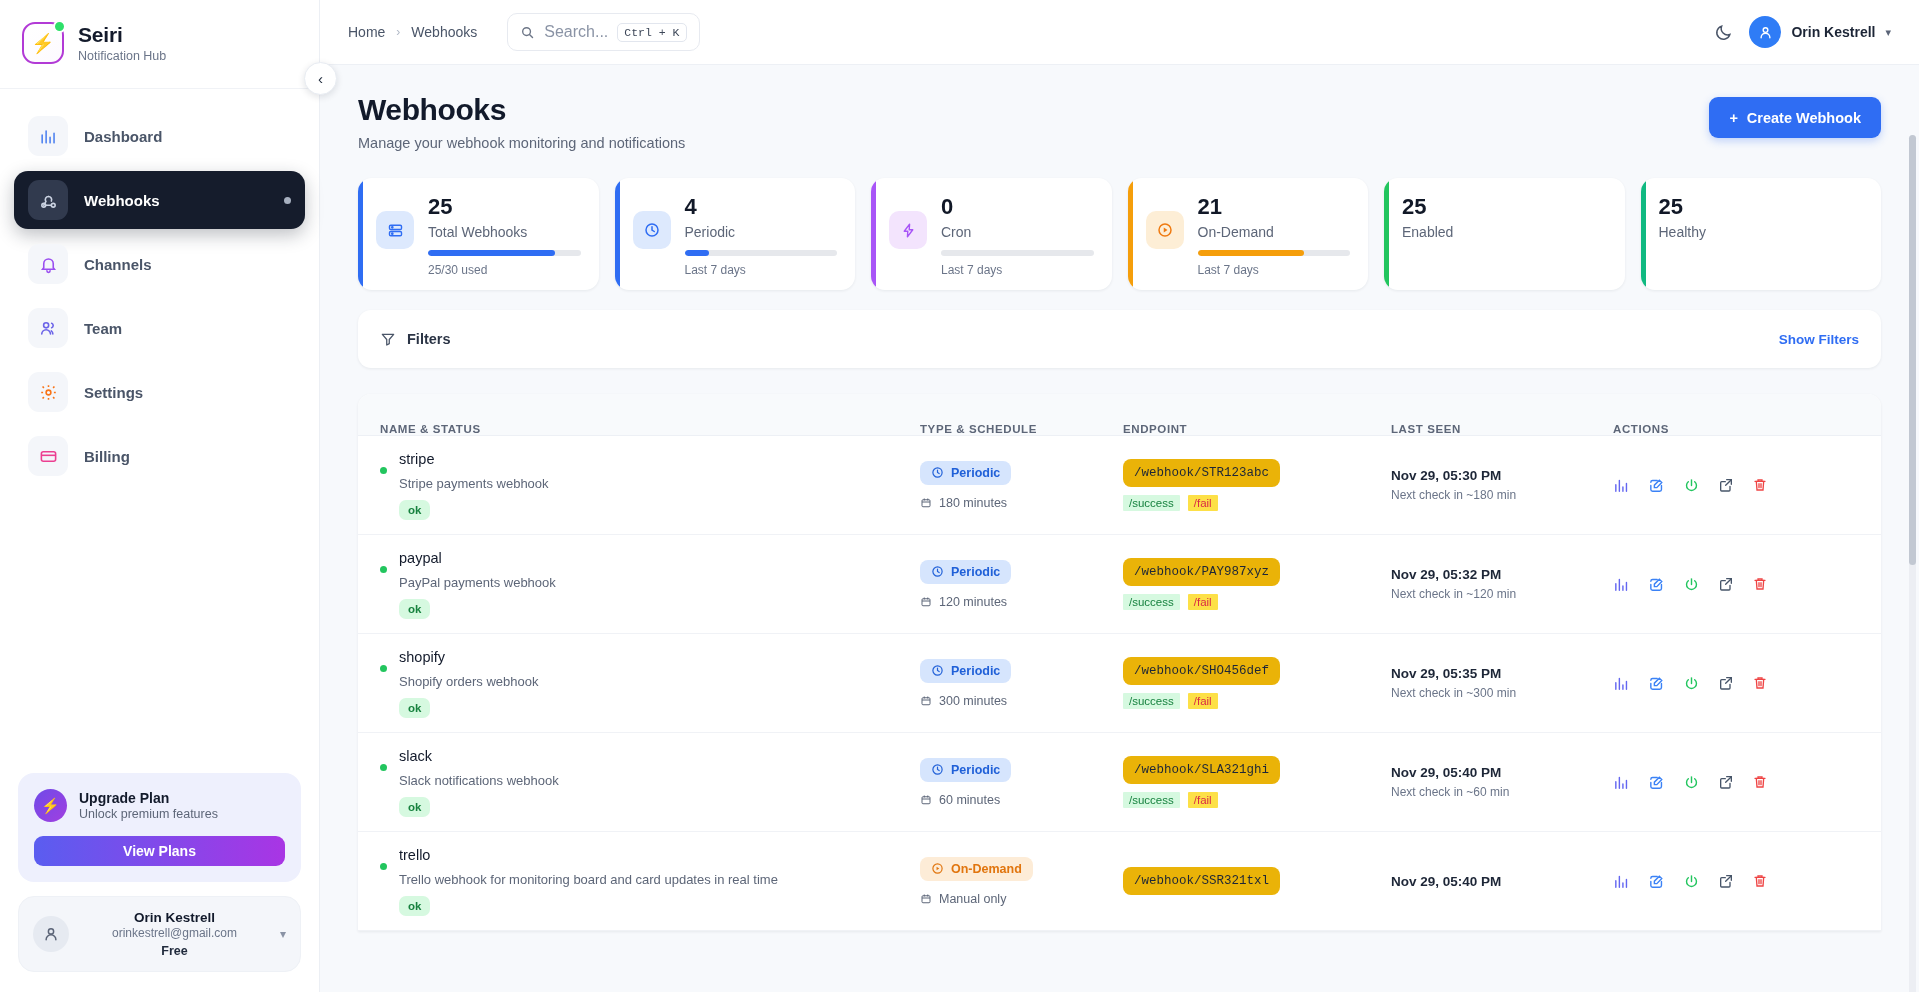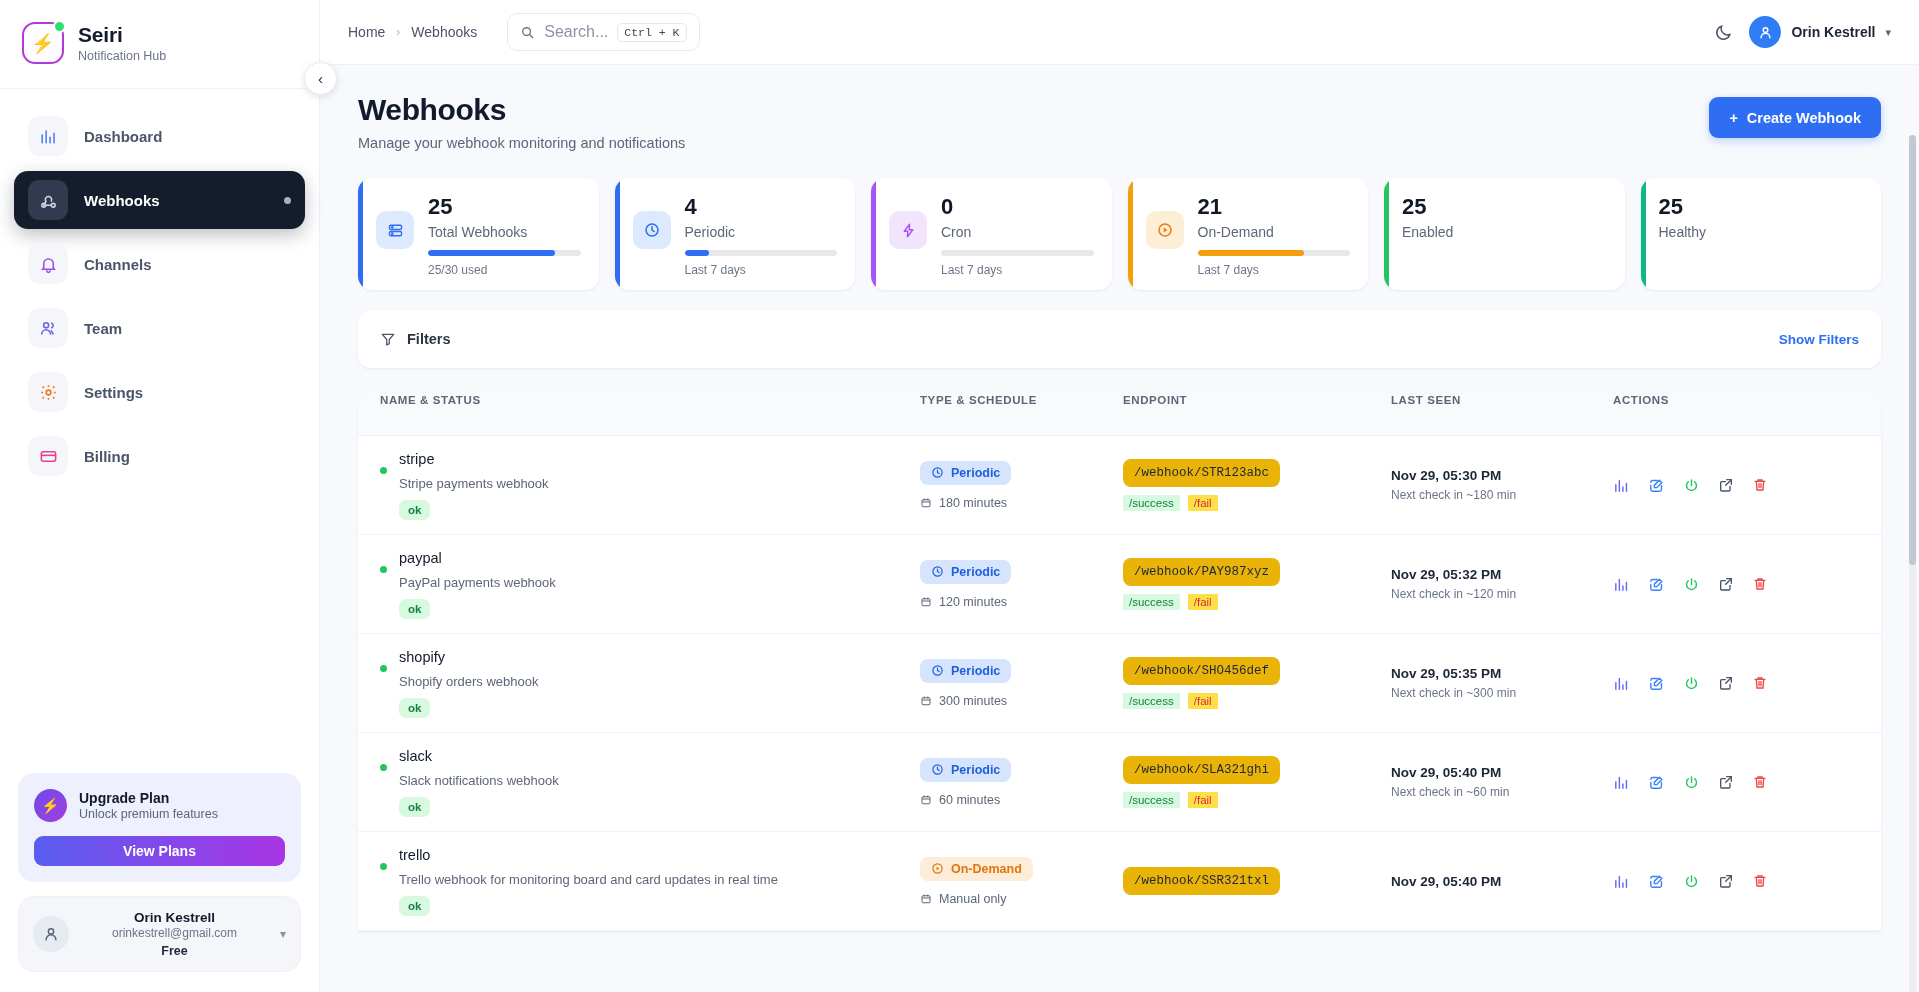--- a/index.html
+++ b/index.html
@@ -180,21 +180,21 @@
     box-shadow: 0 1px 3px rgba(16,24,40,.07);
     display: flex; align-items: center; padding: 0 22px;
   }
   .filters .fl { display: flex; align-items: center; gap: 11px; font-size: 14.5px; font-weight: bold; color: #2b3445; }
   .filters .fi { color: #4a5568; font-size: 15px; }
   .show-filters { margin-left: auto; color: #2f6df3; font-size: 13.5px; font-weight: bold; cursor: pointer; }
 
   
   .table { margin-top: 26px; background: #fff; border-radius: 13px 13px 0 0; box-shadow: 0 1px 3px rgba(16,24,40,.07); }
   .thead {
-    display: flex; align-items: flex-start; height: 42px; padding: 0 22px;
+    display: flex; align-items: flex-end; height: 42px; padding: 0 22px;
     background: #f8fafc; border-bottom: 1px solid #edf0f5; border-radius: 13px 13px 0 0;
   }
   .th { font-size: 11.5px; font-weight: bold; color: #5d6678; letter-spacing: .6px; }
   .col-name { flex: 0 0 540px; }
   .col-type { flex: 0 0 203px; }
   .col-end  { flex: 0 0 268px; }
   .col-seen { flex: 0 0 222px; }
   .col-act  { flex: 1 1 auto; }
 
   .trow { display: flex; align-items: center; min-height: 99px; padding: 0 22px; border-bottom: 1px solid #f0f2f6; }

